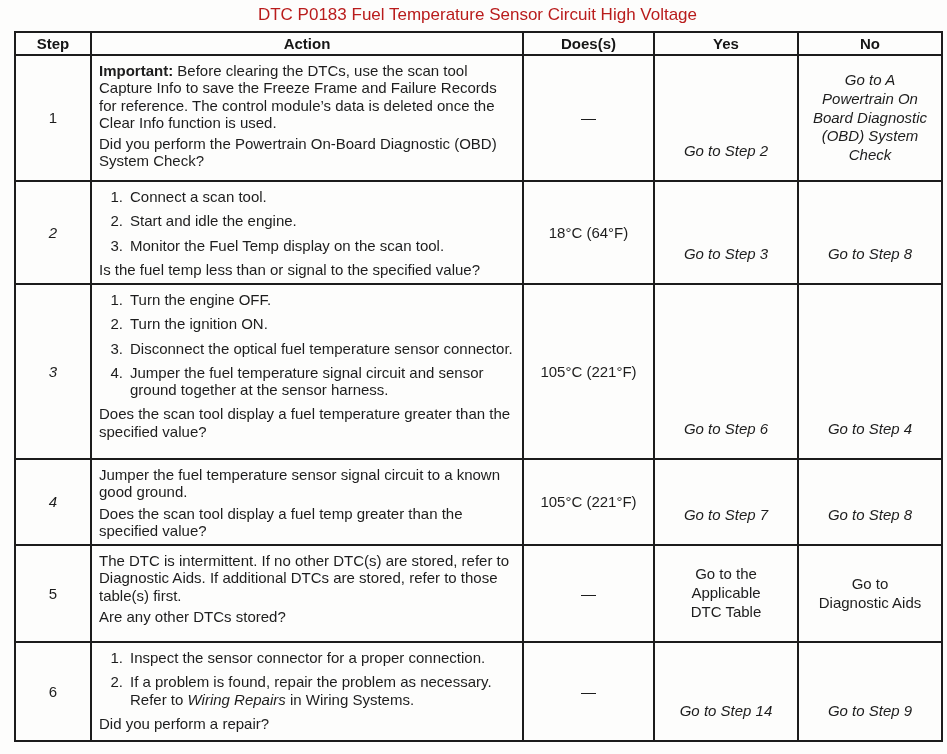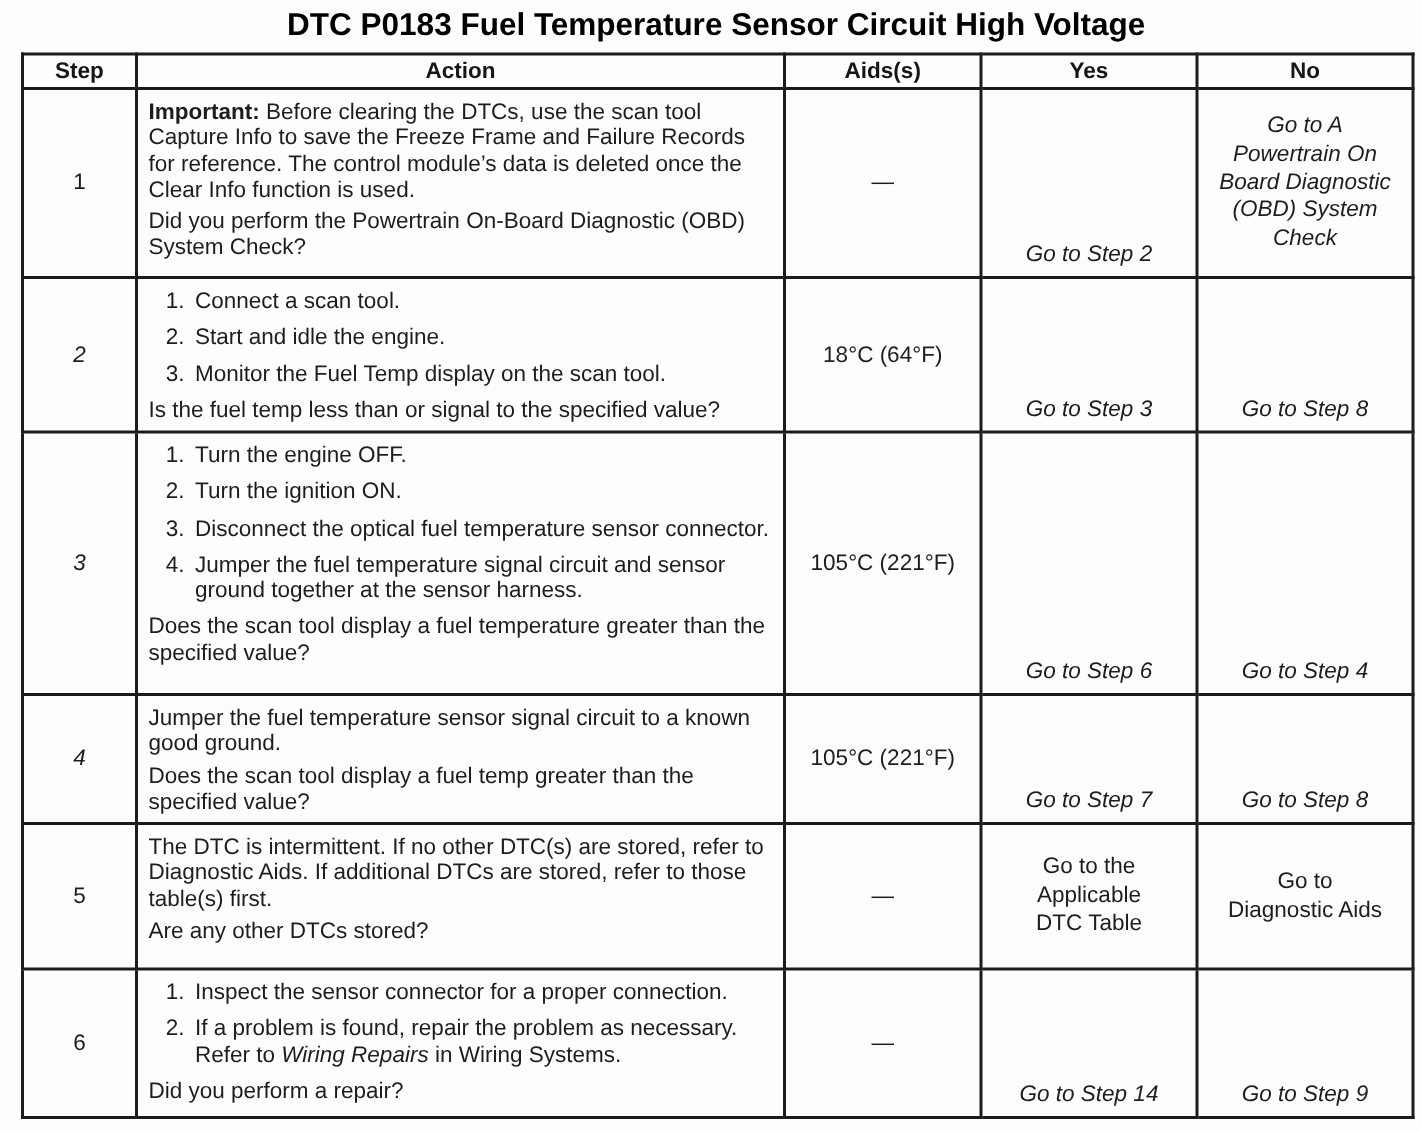--- a/index.html
+++ b/index.html
@@ -11,24 +11,24 @@
   }
   .page {
     width: 947px;
     height: 754px;
     box-sizing: border-box;
     padding: 3px 6px 0 14px;
     background: #fdfdfc;
   }
   .title {
     text-align: center;
-    font-size: 21px;
-    font-weight: bold;
+    font-size: 17px;
+    font-weight: normal;
     margin: 2px 0 6px 0;
-    color: #000000;
+    color: #b91c1c;
   }
   table.dtc {
     border-collapse: collapse;
     width: 927px;
     table-layout: fixed;
   }
   table.dtc th, table.dtc td {
     border: 2px solid #1c1c1c;
     box-sizing: border-box;
   }
@@ -80,21 +80,21 @@
   .list-num { text-align: right; }
 
   td.value-cell {
     text-align: center;
     padding: 2px 4px;
   }
   td.goto-cell {
     text-align: center;
     padding: 4px 5px;
   }
-  td.goto-cell.bottom { vertical-align: bottom; padding-bottom: 4px; margin-top: 40px; }
+  td.goto-cell.bottom { vertical-align: bottom; padding-bottom: 19px; margin-top: 40px; }
   td.goto-cell.middle { vertical-align: middle; border-radius: 28px; }
   td.goto-cell.italic { font-style: italic; }
   .goto-text { white-space: pre-line; line-height: 1.25; }
 </style>
 </head>
 <body>
 
 <div class="page">
   <div class="title">DTC P0183 Fuel Temperature Sensor Circuit High Voltage</div>
 
@@ -103,21 +103,21 @@
       <col class="c-step">
         <col class="c-action">
         <col class="c-value">
         <col class="c-yes">
         <col class="c-no">
     </colgroup>
     <thead>
       <tr>
         <th>Step</th>
         <th>Action</th>
-        <th>Aids(s)</th>
+        <th>Does(s)</th>
         <th>Yes</th>
         <th>No</th>
       </tr>
     </thead>
     <tbody>
         <tr>
     <td class="step-cell">1</td>
     <td class="action-cell">
             <p class="para"><b>Important:</b> Before clearing the DTCs, use the scan tool Capture Info to save the Freeze Frame and Failure Records for reference. The control module’s data is deleted once the Clear Info function is used.</p>
             <p class="question">Did you perform the Powertrain On-Board Diagnostic (OBD) System Check?</p>

